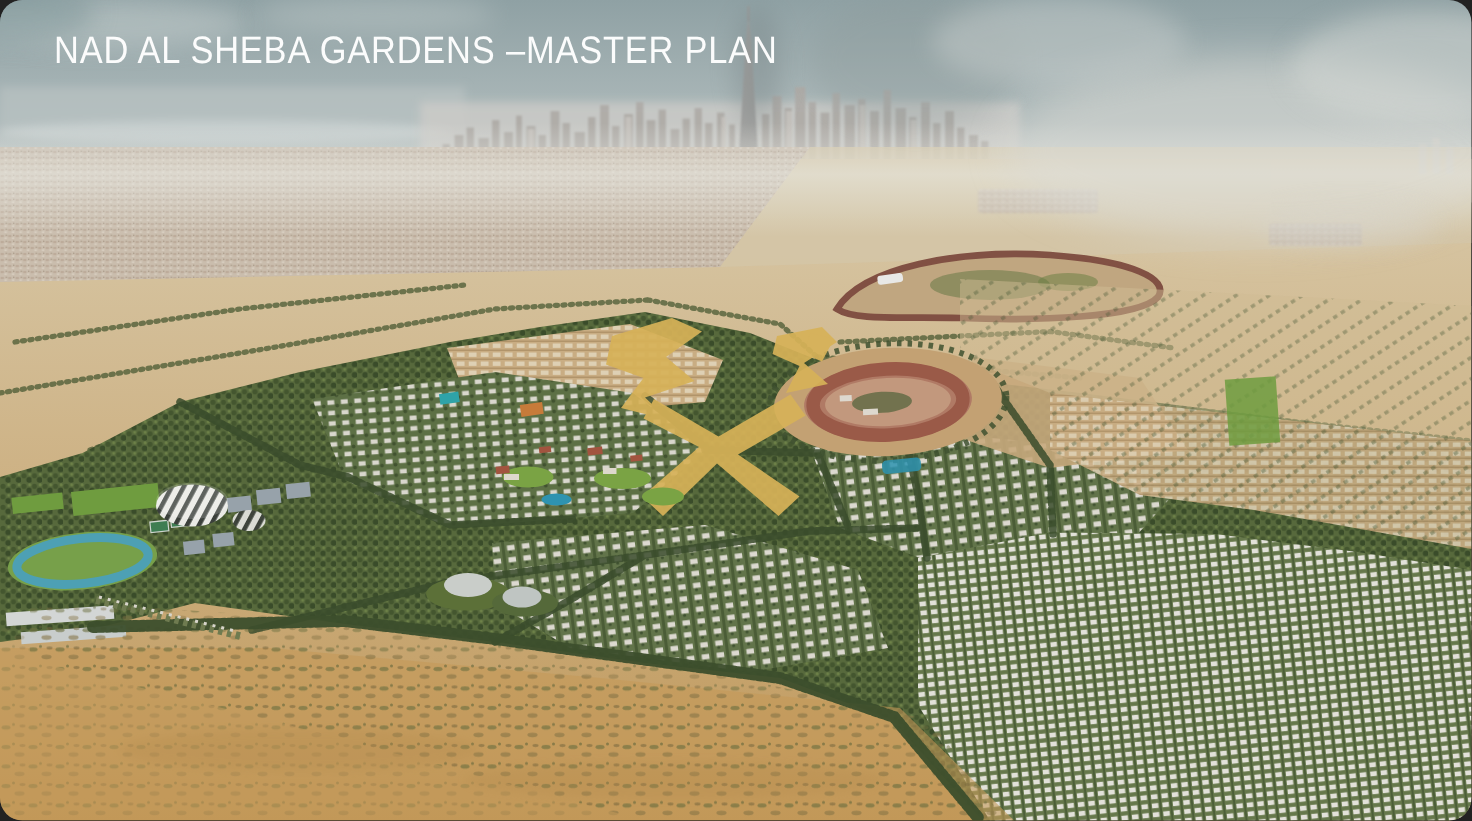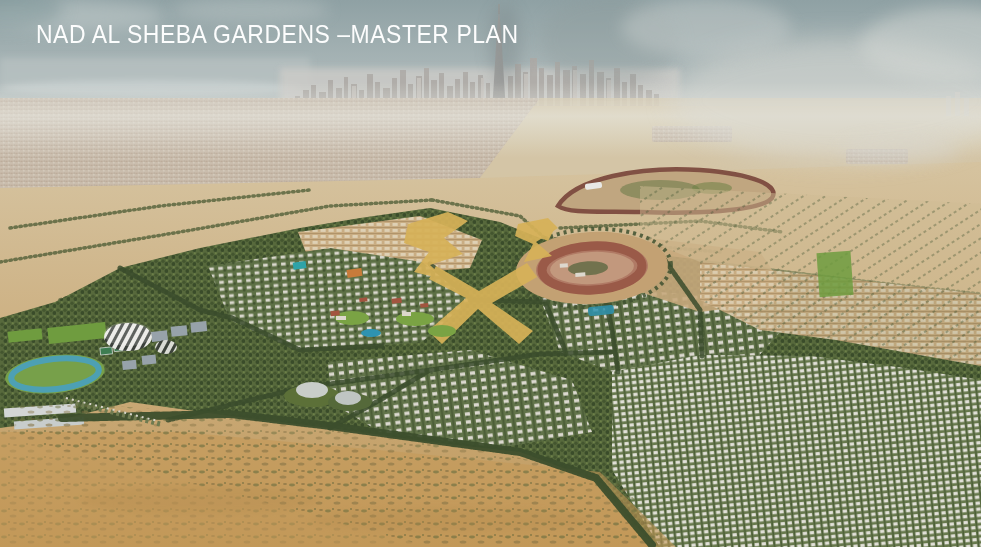--- a/index.html
+++ b/index.html
@@ -1,17 +1,17 @@
 <!DOCTYPE html>
 <html><head>
 <meta charset="utf-8">
 <style>
   html,body{margin:0;padding:0;background:#222;}
   .stage{position:relative;width:981px;height:547px;overflow:hidden;
-         font-family:"Liberation Sans",sans-serif;}
+         font-family:"Liberation Sans",sans-serif;border-radius:15px;}
   .stage svg{position:absolute;inset:0;display:block;}
   .title{position:absolute;left:36px;top:20px;color:#ffffff;font-size:25.5px;
          font-weight:400;letter-spacing:.6px;transform:scaleX(.9);
          transform-origin:left top;white-space:nowrap;opacity:.97;}
 </style>
 </head>
 <body>
 
 <div class="stage">
 <svg width="981" height="547" viewBox="0 0 981 547">

